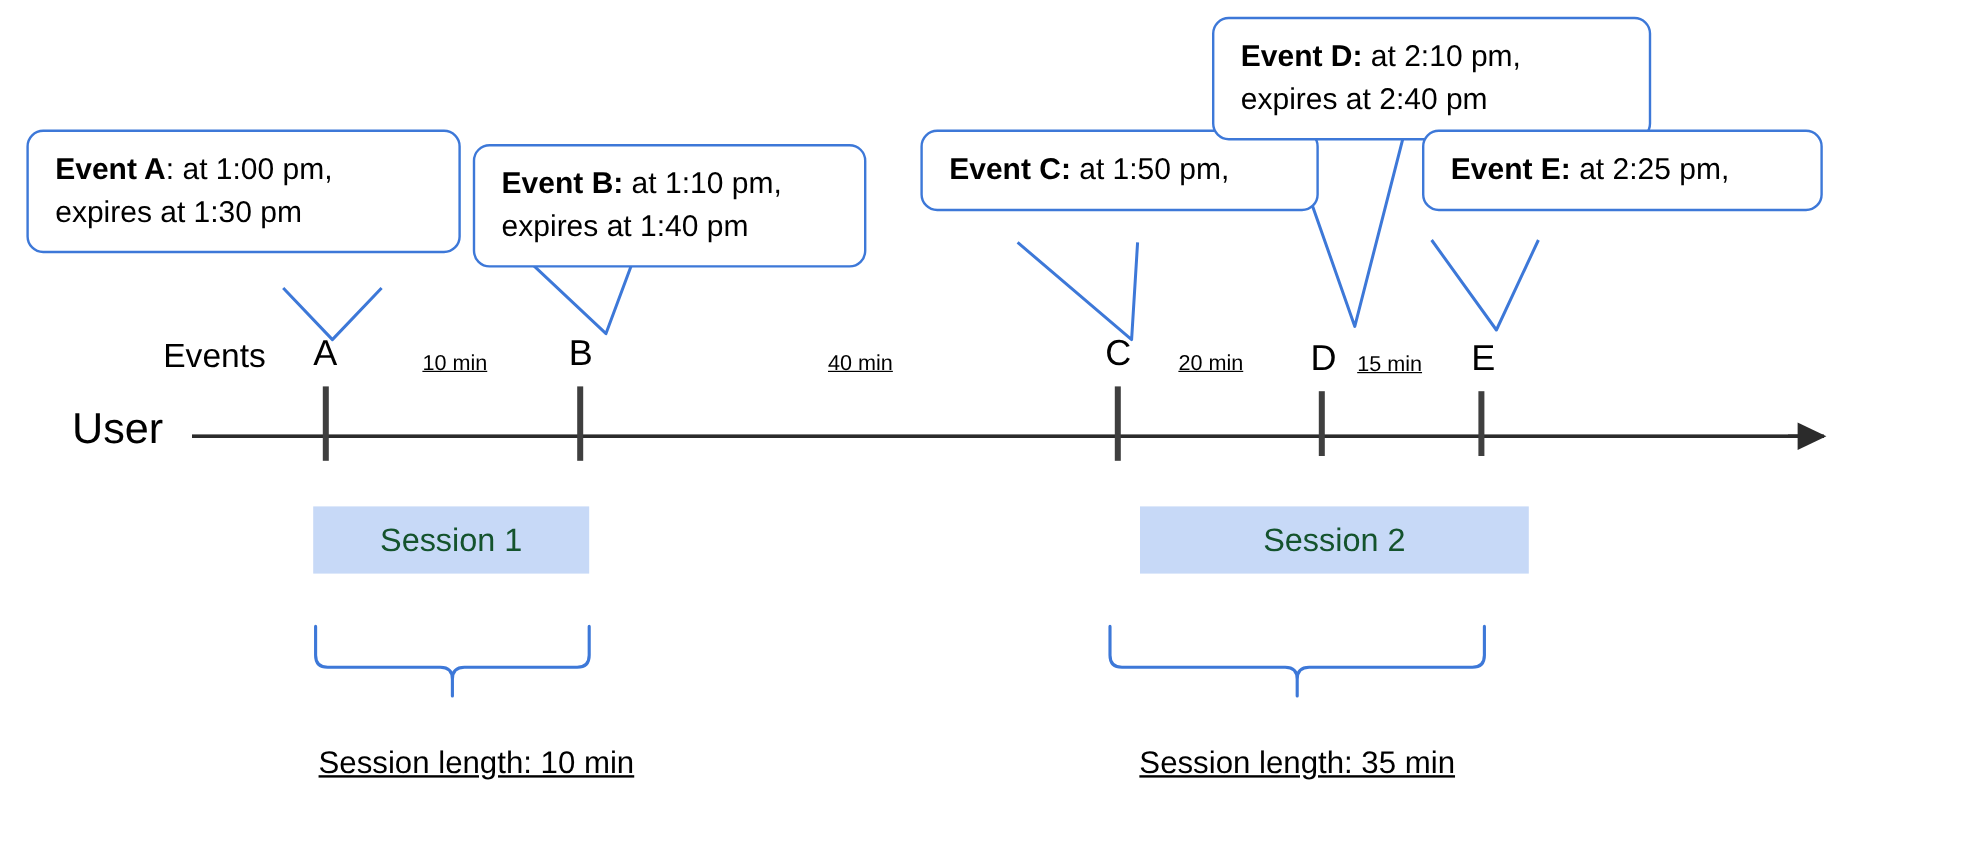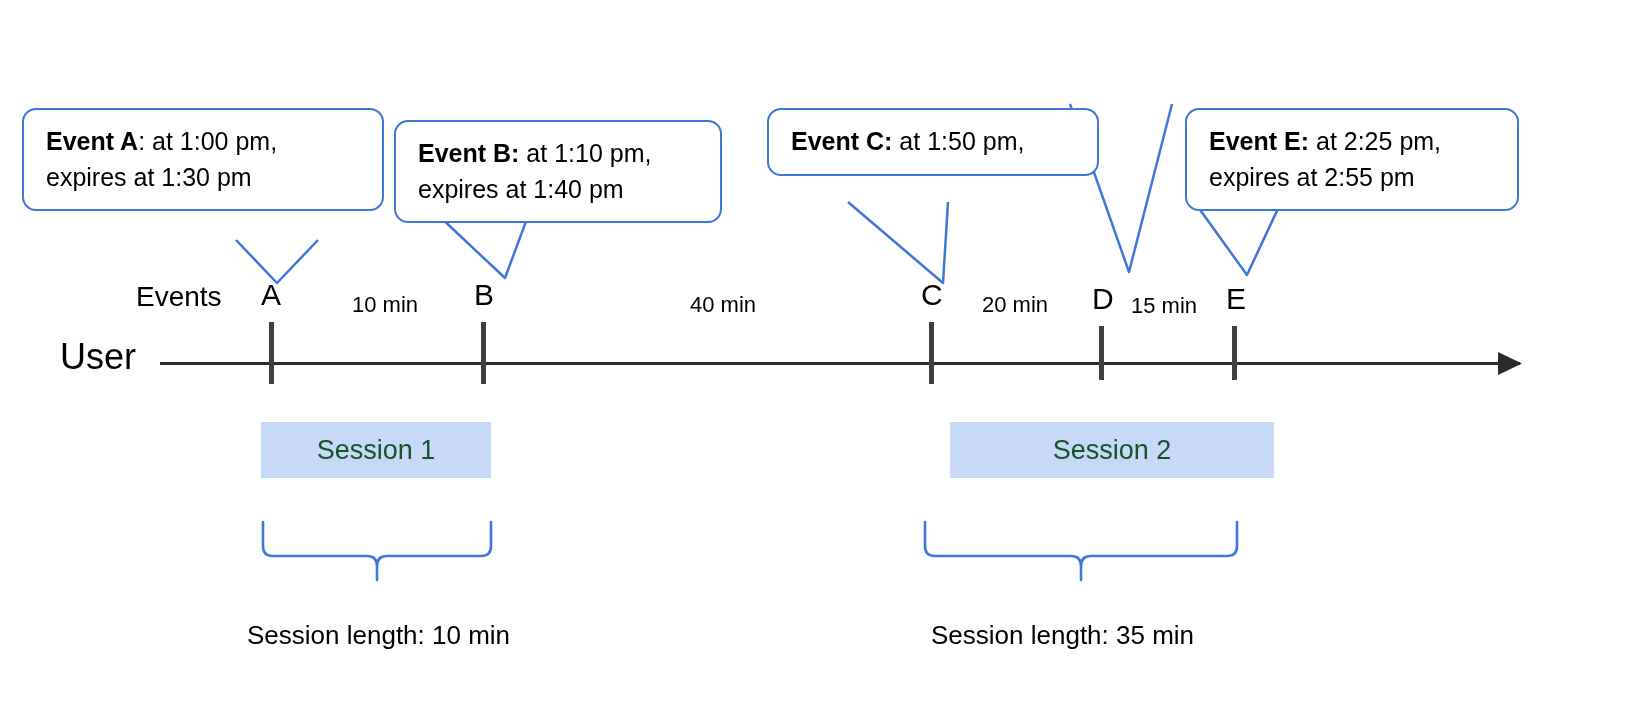--- a/index.html
+++ b/index.html
@@ -51,40 +51,41 @@
   }
   .axis-text {
     position: absolute;
     color: #000000;
     white-space: nowrap;
     z-index: 5;
   }
   .user-label { font-size: 36px; }
   .events-label { font-size: 28px; }
   .tick-label { font-size: 30px; }
-  .gap-label { font-size: 22px; }
+  .gap-label { font-size: 18px; text-decoration: underline; }
 
   
   .session-box {
     position: absolute;
     background: #c7d9f7;
     display: flex;
     align-items: center;
     justify-content: center;
     color: #14532d;
     font-size: 27px;
     z-index: 1;
   }
   .session-length {
     position: absolute;
     font-size: 26px;
     color: #000000;
     white-space: nowrap;
-    text-align: left;
+    text-align: center;
     z-index: 5;
+    text-decoration: underline;
   }
 </style>
 </head>
 <body>
 
 <div id="canvas">
 
   <svg id="tails" viewBox="0 0 1634 702">
 
     <path d="M 236 240 L 277 283 L 318 240" fill="#ffffff" stroke="#3d78d8" stroke-width="2.5" stroke-linejoin="round"></path>
@@ -111,26 +112,31 @@
     </div>
     <div class="ev-rest">expires at 1:40 pm</div>
   </div>
 
   <div class="callout" style="left:767px; top:108px; width:332px;">
     <div>
       <span class="ev-label">Event C:</span><span class="ev-rest"> at 1:50 pm,</span>
     </div>
   </div>
 
+  <div class="callout" style="left:1010px; top:14px; width:366px;">
+    <div>
+      <span class="ev-label">Event D:</span><span class="ev-rest"> at 2:10 pm,</span>
+    </div>
+    <div class="ev-rest">expires at 2:40 pm</div>
+  </div>
 
   <div class="callout" style="left:1185px; top:108px; width:334px;">
     <div>
       <span class="ev-label">Event E:</span><span class="ev-rest"> at 2:25 pm,</span>
     </div>
-    <div class="ev-rest">expires at 2:55 pm</div>
   </div>
 
   <div class="axis-text user-label" style="left:60px; top:336px;">User</div>
   <div class="axis-text events-label" style="left:136px; top:281px;text-align:right;">Events</div>
 
   <div class="axis-line" style="left:160px; top:362px; width:1348px;"></div>
   <svg id="axis-arrow" style="position:absolute; left:1490px; top:348px; width:34px; height:32px; z-index:1;" viewBox="0 0 34 32">
     <path d="M 0 15.5 L 30 15.5 L 30 15.5 Z" stroke="#2b2b2b" stroke-width="3" fill="none"></path>
     <path d="M 8 4 L 32 15.5 L 8 27 Z" fill="#2b2b2b"></path>
   </svg>

